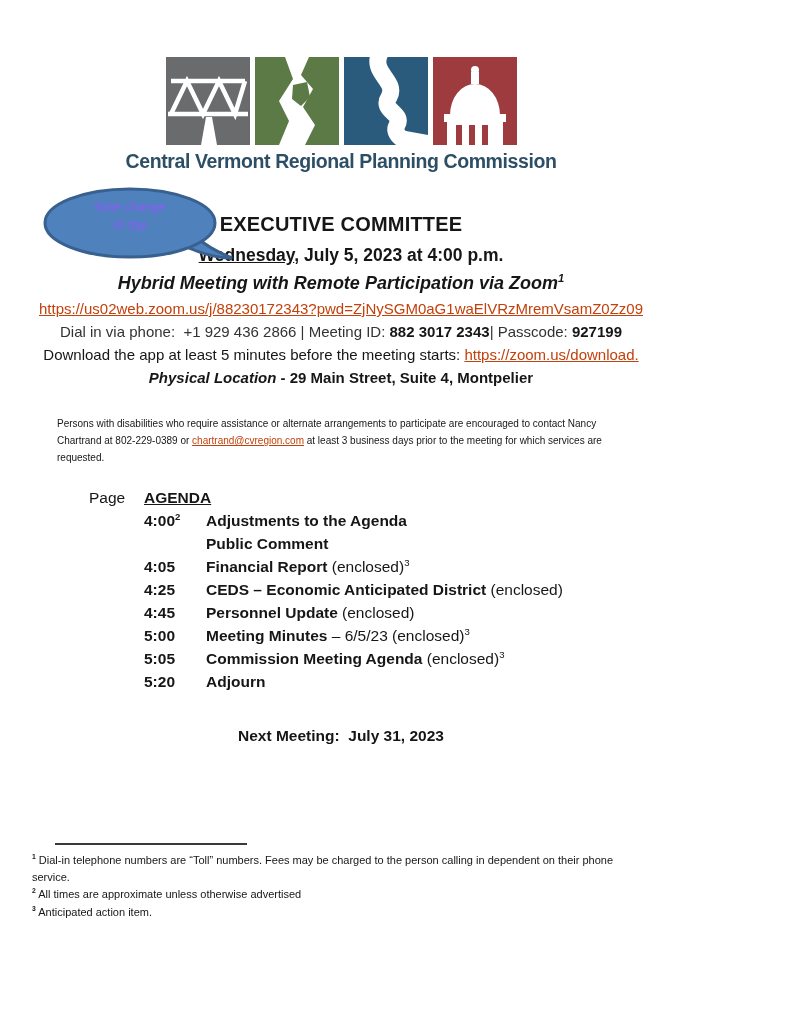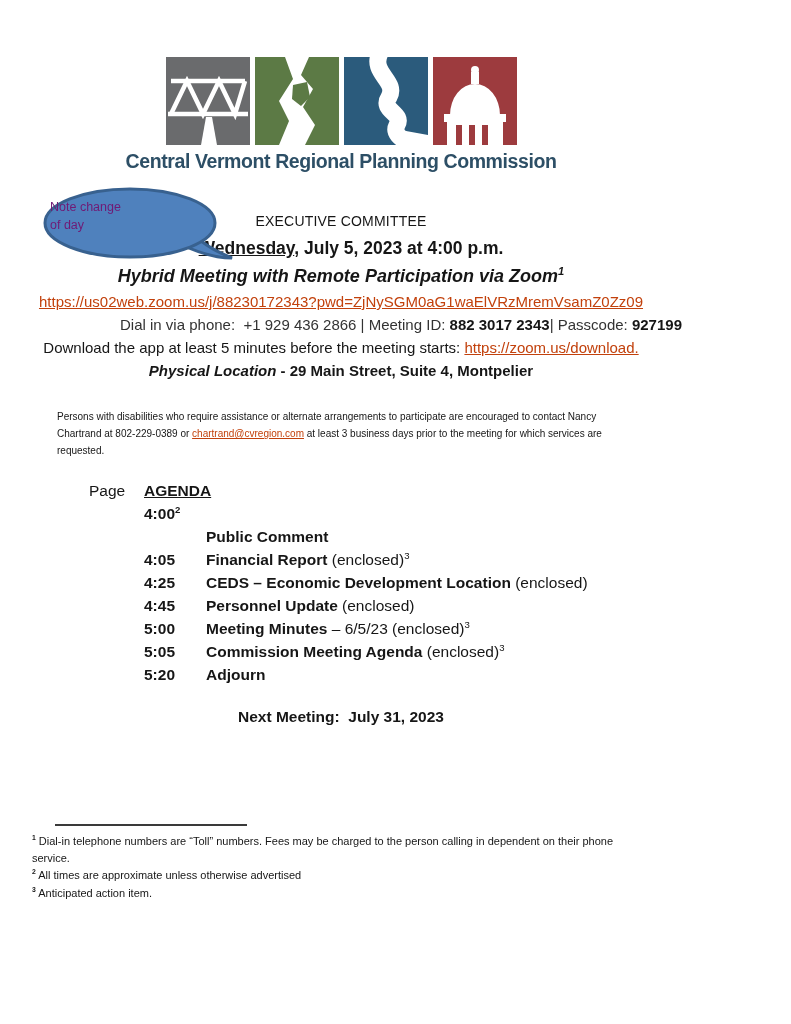--- a/index.html
+++ b/index.html
@@ -22,32 +22,32 @@
     color: #2d4f66;
     font-weight: bold;
     font-size: 19.5px;
     letter-spacing: -0.4px;
   }
 
   
   .callout { position: absolute; left: 40px; top: 186px; width: 205px; height: 85px; }
   .callout-text {
     position: absolute; left: 10px; top: 12px; width: 160px;
-    color: #701a75; font-size: 12.5px; line-height: 1.45;
-  }
-
-  
-  .title { text-align: center; font-size: 14px; font-weight: normal; margin-top: 40px; letter-spacing: 0.2px; }
+    text-align: center; color: #8b5cf6; font-size: 12.5px; line-height: 1.45;
+  }
+
+  
+  .title { text-align: center; font-size: 20px; font-weight: bold; margin-top: 40px; letter-spacing: 0.2px; }
   .date-line { text-align: center; font-size: 17.5px; font-weight: bold; margin-top: 9px; margin-left: 20px; }
   .date-line .u { text-decoration: underline; }
   .subtitle { text-align: center; font-size: 18px; font-weight: bold; font-style: italic; margin-top: 7px; }
   sup { font-size: 0.62em; vertical-align: super; line-height: 0; }
   .line { text-align: center; font-size: 15px; margin-top: 6px; white-space: pre-wrap; }
   a.doc-link { color: #c2410c; text-decoration: underline; cursor: pointer; }
-  .dial-line { color: #333333; text-align: right; }
+  .dial-line { color: #333333; }
   .dial-line b { color: #161616; }
   .location-line { font-weight: bold; margin-top: 6px; }
   .location-line .lbl { font-style: italic; }
 
   
   .para {
     margin: 29px 56px 0 57px;
     font-size: 10px;
     line-height: 1.72;
     text-align: left;
@@ -57,21 +57,21 @@
   .agenda { margin: 22px 0 0 89px; font-size: 15.5px; }
   .agenda-head { display: flex; }
   .agenda-page { width: 55px; }
   .agenda-heading { font-weight: bold; text-decoration: underline; }
   .agenda-row { display: flex; margin-top: 5px; }
   .agenda-time { font-weight: bold; margin-left: 55px; width: 62px; flex: none; }
   .agenda-text b { font-weight: bold; }
 
   .next-meeting {
     text-align: center; font-weight: bold; font-size: 15.5px;
-    margin-top: 24px; white-space: pre-wrap;
+    margin-top: 36px; white-space: pre-wrap;
   }
 
   
   .footnote-rule { margin: 98px 0 7px 55px; width: 192px; border-top: 2px solid #3a3a3a; }
   .footnotes { margin: 0 48px 0 32px; font-size: 11px; line-height: 1.58; }
   .footnotes sup { font-weight: bold; }
 
   
   .footer {
     text-align: center; color: #355a6e; font-size: 15.5px;
@@ -153,32 +153,33 @@
   <div class="para"><span>Persons with disabilities who require assistance or alternate arrangements to participate are encouraged to contact Nancy Chartrand at 802-229-0389 or </span><a class="doc-link">chartrand@cvregion.com</a><span> at least 3 business days prior to the meeting for which services are requested.</span></div>
 
   <div class="agenda">
     <div class="agenda-head">
       <span class="agenda-page">Page</span>
       <span class="agenda-heading">AGENDA</span>
     </div>
 
     <div class="agenda-row">
       <span class="agenda-time"><span>4:00</span><sup>2</sup></span>
+      <span class="agenda-text"><b>Adjustments to the Agenda</b><span></span><sup></sup></span>
     </div>
     <div class="agenda-row">
       <span class="agenda-time"><span></span><sup></sup></span>
       <span class="agenda-text"><b>Public Comment</b><span></span><sup></sup></span>
     </div>
     <div class="agenda-row">
       <span class="agenda-time"><span>4:05</span><sup></sup></span>
       <span class="agenda-text"><b>Financial Report</b><span> (enclosed)</span><sup>3</sup></span>
     </div>
     <div class="agenda-row">
       <span class="agenda-time"><span>4:25</span><sup></sup></span>
-      <span class="agenda-text"><b>CEDS – Economic Development Location</b><span> (enclosed)</span><sup></sup></span>
+      <span class="agenda-text"><b>CEDS – Economic Anticipated District</b><span> (enclosed)</span><sup></sup></span>
     </div>
     <div class="agenda-row">
       <span class="agenda-time"><span>4:45</span><sup></sup></span>
       <span class="agenda-text"><b>Personnel Update</b><span> (enclosed)</span><sup></sup></span>
     </div>
     <div class="agenda-row">
       <span class="agenda-time"><span>5:00</span><sup></sup></span>
       <span class="agenda-text"><b>Meeting Minutes</b><span> – 6/5/23 (enclosed)</span><sup>3</sup></span>
     </div>
     <div class="agenda-row">

